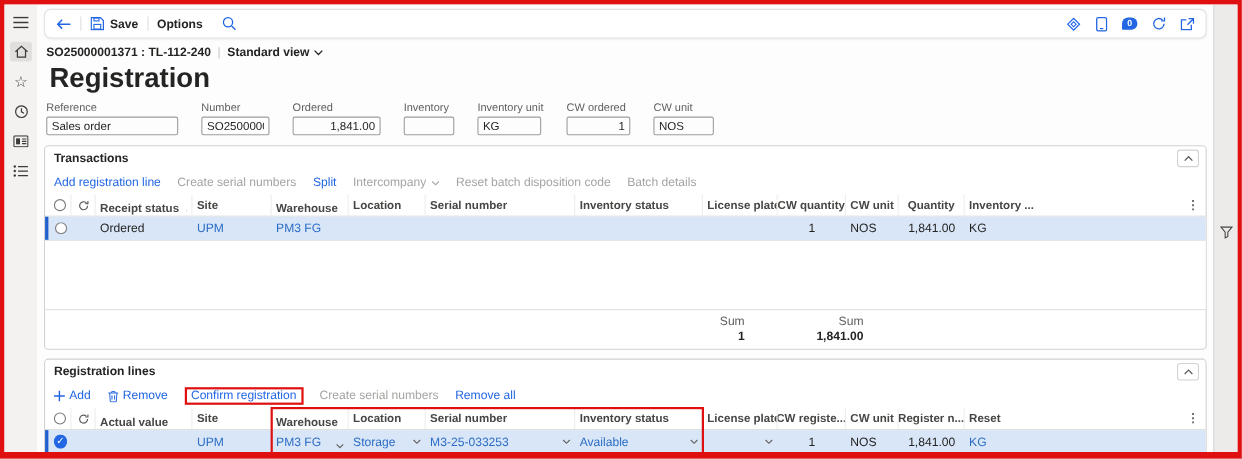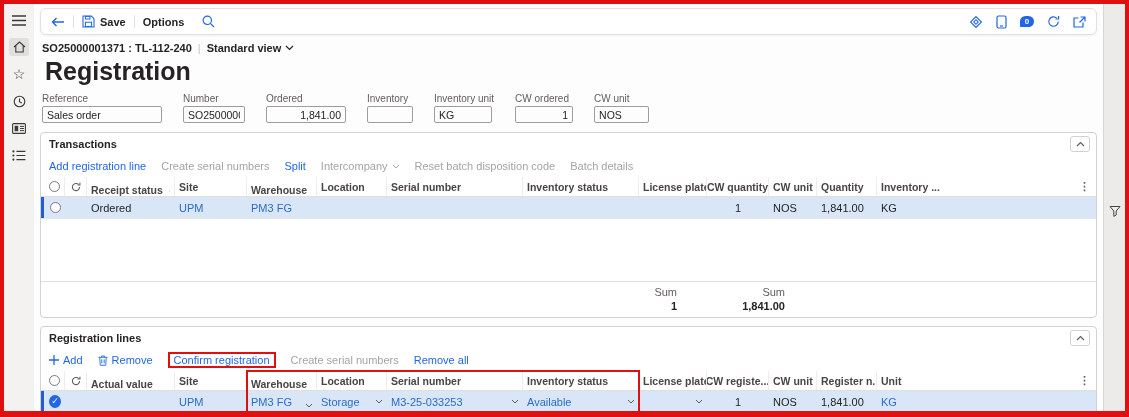--- a/index.html
+++ b/index.html
@@ -56,21 +56,21 @@
   .tb-off{color:#a6a4a2;}
   .annot-inline{border:2px solid var(--red);padding:0 4px;margin:-2px 0;}
 
   
   .grid{position:relative;font-size:11px;}
   .grow,.ghead,.totals{display:flex;align-items:center;padding-left:4px;}
   .cell{padding:0 4px;white-space:nowrap;overflow:hidden;flex-shrink:0;display:flex;align-items:center;}
   .c-sel{width:20px;justify-content:center;} .c-ref{width:22px;justify-content:center;}
   .c-a{width:88px;align-items:flex-end;} .c-site{width:72px;} .c-wh{width:70px;align-items:flex-end;} .c-loc{width:70px;}
   .c-ser{width:136px;} .c-inv{width:116px;} .c-lp{width:68px;}
-  .c-cwq{width:62px;justify-content:center;} .c-cwu{width:48px;} .c-qty{width:60px;justify-content:flex-start;}
+  .c-cwq{width:62px;justify-content:center;} .c-cwu{width:48px;} .c-qty{width:60px;justify-content:center;}
   .c-last{flex:1;min-width:0;}
   .ghead{height:20px;border-bottom:1px solid #e1dfdd;color:#484644;font-weight:700;font-size:10.5px;}
   .ghead .cell{height:100%;border-right:1px solid #efedeb;}
   .ghead .c-last{border-right:none;}
   .grow{height:22px;background:var(--selrow);border-bottom:1px solid #e8e6e4;position:relative;}
   .grow::before{content:"";position:absolute;left:0;top:0;bottom:0;width:3px;background:#1f5fd0;}
   .link{color:#2b6cc4;cursor:pointer;}
   .radio{width:11px;height:11px;border:1px solid #7a7a7a;border-radius:50%;background:#fff;display:inline-block;}
   .check{width:13px;height:13px;border-radius:50%;background:var(--accent);color:#fff;font-size:9px;display:flex;align-items:center;justify-content:center;line-height:1;}
   .kebab{margin-left:auto;color:#605e5c;font-size:11px;cursor:pointer;padding-right:2px;}
@@ -399,21 +399,21 @@
           <span class="cell c-cwq">
               <span>CW registe...</span>
             </span>
           <span class="cell c-cwu">
               <span>CW unit</span>
             </span>
           <span class="cell c-qty">
               <span>Register n...</span>
             </span>
           <span class="cell c-last">
-              <span>Unit</span>
+              <span>Reset</span>
               <span class="kebab">⋮</span>
             </span>
         </div>
         <div class="grow">
           <span class="cell c-sel">
               <span class="check">✓</span>
             </span>
           <span class="cell c-ref"></span>
           <span class="cell c-a"></span>
           <span class="cell c-site link">UPM</span>

